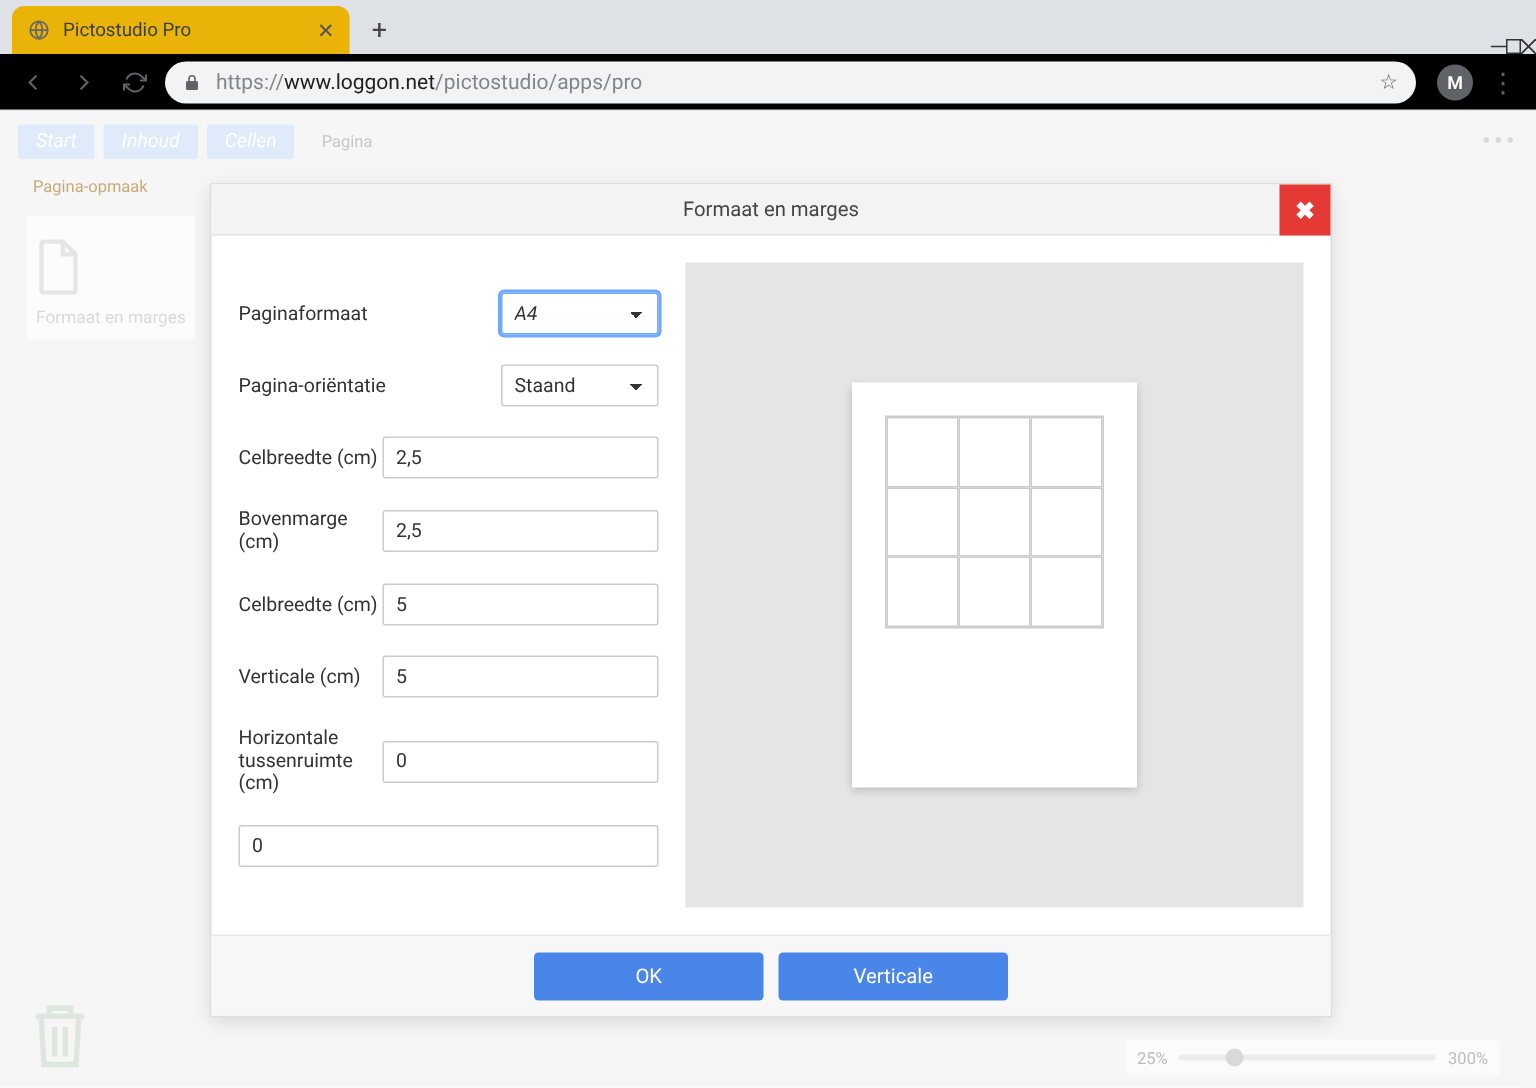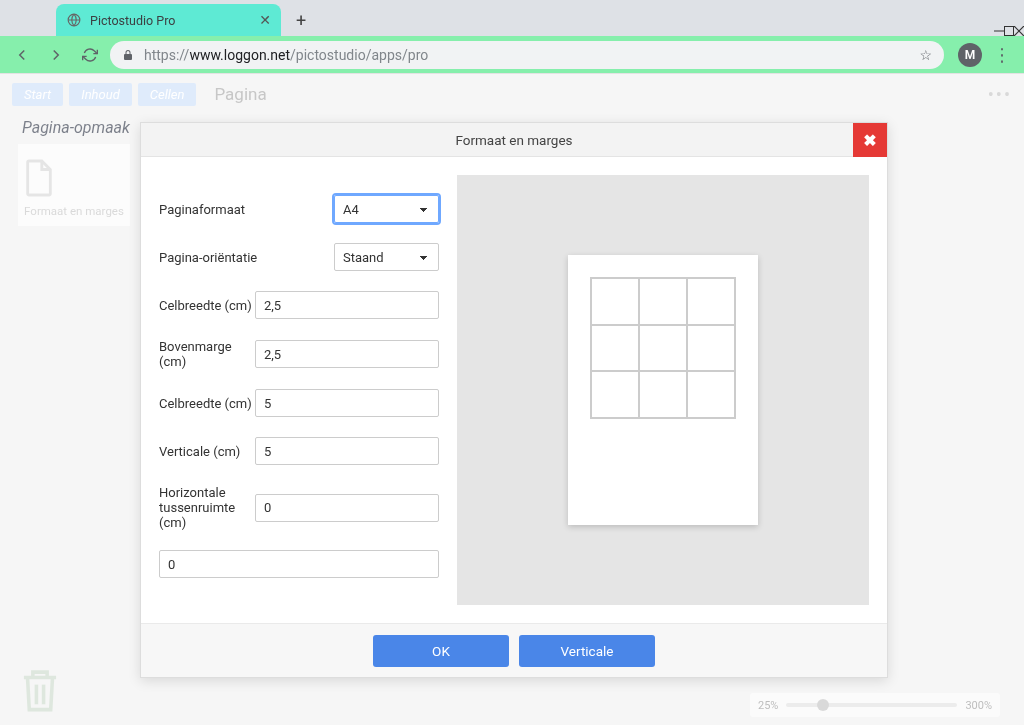--- a/index.html
+++ b/index.html
@@ -1,64 +1,64 @@
 <!DOCTYPE html>
 <html><head>
 <meta charset="utf-8">
 <style>
 * { box-sizing: border-box; margin: 0; padding: 0; font-family: -apple-system, BlinkMacSystemFont, "Segoe UI", Roboto, Arial, sans-serif; }
 body { width: 1024px; height: 725px; background: #fff; overflow: hidden; position: relative; }
 
 
 .tabstrip { height: 36px; background: #dee1e6; display: flex; align-items: flex-end; padding-left: 8px; position: relative; }
-.tab { background: #5eead4; height: 32px; width: 225px; border-radius: 8px 8px 0 0; display: flex; align-items: center; padding: 0 10px; gap: 8px; font-size: 12.5px; color: #3c4043; position: relative; margin-left: 48px; }
+.tab { background: #eab308; height: 32px; width: 225px; border-radius: 8px 8px 0 0; display: flex; align-items: center; padding: 0 10px; gap: 8px; font-size: 12.5px; color: #3c4043; position: relative; }
 .tab .favicon { width: 16px; height: 16px; display: flex; align-items: center; justify-content: center; color: #555; }
 .tab .close { margin-left: auto; color: #555; font-size: 14px; }
 .newtab { width: 28px; height: 28px; display: flex; align-items: center; justify-content: center; color: #444; font-size: 18px; margin-bottom: 2px; margin-left: 6px; }
 
 
-.addr { height: 38px; background: #86efac; display: flex; align-items: center; padding: 0 8px; gap: 6px; border-bottom: 1px solid #e3e3e3; }
+.addr { height: 38px; background: #000000; display: flex; align-items: center; padding: 0 8px; gap: 6px; border-bottom: 1px solid #e3e3e3; }
 .nav-icon { width: 28px; height: 28px; border-radius: 50%; display: flex; align-items: center; justify-content: center; color: #5f6368; }
 .omnibox { flex: 1; height: 28px; background: #f1f3f4; border-radius: 14px; display: flex; align-items: center; padding: 0 12px; gap: 10px; font-size: 14px; color: #5f6368; }
 .omnibox .url { color: #202124; }
 .omnibox .url .dim { color: #80868b; }
 .omnibox .star { margin-left: auto; color: #5f6368; }
 .avatar { width: 24px; height: 24px; border-radius: 50%; background: #5f6368; color: #fff; display: flex; align-items: center; justify-content: center; font-size: 12px; font-weight: 600; margin-left: 8px; }
 .menu3dot { width: 28px; height: 28px; display: flex; align-items: center; justify-content: center; color: #5f6368; font-size: 18px; }
 
 
 .app-surface { position: absolute; top: 74px; left: 0; right: 0; bottom: 0; background: #eeeeee; }
 .app-toolbar { height: 40px; background: #eeeeee; display: flex; align-items: center; gap: 6px; padding: 0 12px; }
 .pill { background: #c5dbf8; color: #fff; padding: 4px 12px; font-size: 13px; border-radius: 2px; font-style: italic; }
-.pill-ghost { color: #999; padding: 4px 12px; font-size: 17px; }
+.pill-ghost { color: #999; padding: 4px 12px; font-size: 11px; }
 .app-moremenu { margin-left: auto; color: #bbb; font-size: 18px; letter-spacing: 2px; }
 .sidebar-card { position: absolute; left: 18px; top: 50px; width: 112px; background: #fafafa; text-align: center; padding: 14px 4px 8px; color: #bbb; font-size: 11.5px; }
 .sidebar-card .doc-icon { font-size: 36px; color: #d7d7d7; margin-bottom: 6px; }
-.sidebar-label { position: absolute; left: 22px; top: 44px; font-size: 16px; color: #0f172a; font-style: italic; }
+.sidebar-label { position: absolute; left: 22px; top: 44px; font-size: 11px; color: #a16207; }
 .zoom-bar { position: absolute; right: 24px; bottom: 8px; width: 250px; height: 24px; display: flex; align-items: center; justify-content: space-between; font-size: 11px; color: #888; background: rgba(255,255,255,.6); padding: 0 8px; border-radius: 3px; }
 .trash { position: absolute; left: 18px; bottom: 10px; color: #bfccbf; font-size: 42px; opacity: .6; }
 .dim-overlay { position: absolute; inset: 0; background: rgba(255,255,255,.45); }
 
 
 .dialog { position: absolute; left: 140px; top: 122px; width: 748px; background: #fff; border: 1px solid #ddd; box-shadow: 0 3px 12px rgba(0,0,0,.12); }
 .dialog-hd { height: 34px; background: #f3f3f3; border-bottom: 1px solid #e4e4e4; display: flex; align-items: center; justify-content: center; position: relative; font-size: 13.5px; color: #444; }
 .dialog-close { position: absolute; right: 0; top: 0; width: 34px; height: 34px; background: #e53935; color: #fff; display: flex; align-items: center; justify-content: center; font-size: 16px; font-weight: bold; }
 .dialog-body { padding: 18px; display: flex; gap: 18px; }
 .form-col { width: 280px; }
 .form-row { display: flex; align-items: center; margin-bottom: 16px; margin-top: 20px; }
 .form-row label { width: 175px; font-size: 13px; color: #333; }
 .form-row input, .form-row select { flex: 1; height: 28px; border: 1px solid #ccc; border-radius: 2px; padding: 0 8px; font-size: 13px; color: #333; background: #fff; }
 .form-row select { appearance: none; -webkit-appearance: none; background-image: linear-gradient(45deg, transparent 50%, #333 50%), linear-gradient(135deg, #333 50%, transparent 50%); background-position: calc(100% - 14px) 12px, calc(100% - 10px) 12px; background-size: 4px 4px, 4px 4px; background-repeat: no-repeat; }
-.form-row select.focused { outline: 2px solid #6fa8ff; border-color: #6fa8ff; }
+.form-row select.focused { outline: 2px solid #6fa8ff; border-color: #6fa8ff; font-style: italic; }
 .preview-col { flex: 1; background: #e5e5e5; display: flex; align-items: center; justify-content: center; min-height: 430px; }
 .page-preview { width: 190px; height: 270px; background: #fff; box-shadow: 0 2px 6px rgba(0,0,0,.18); padding: 22px 22px 56px 22px; }
 .page-grid { width: 100%; height: 142px; display: grid; grid-template-columns: repeat(3,1fr); grid-template-rows: repeat(3,1fr); border: 1px solid #ccc; }
 .page-grid .cell { border: 1px solid #ccc; }
 .dialog-ft { height: 54px; background: #f7f7f7; border-top: 1px solid #eaeaea; display: flex; align-items: center; justify-content: center; gap: 10px; }
-.btn { width: 136px; height: 32px; background: #4a86e8; color: #fff; border: none; border-radius: 3px; font-size: 13.5px; cursor: pointer; }
+.btn { width: 153px; height: 32px; background: #4a86e8; color: #fff; border: none; border-radius: 3px; font-size: 13.5px; cursor: pointer; }
 
 svg { display: block; }
 </style>
 </head>
 <body>
 
 <div class="tabstrip">
   <div class="tab">
     <span class="favicon">
       <svg width="14" height="14" viewBox="0 0 24 24" fill="none" stroke="#666" stroke-width="2">

